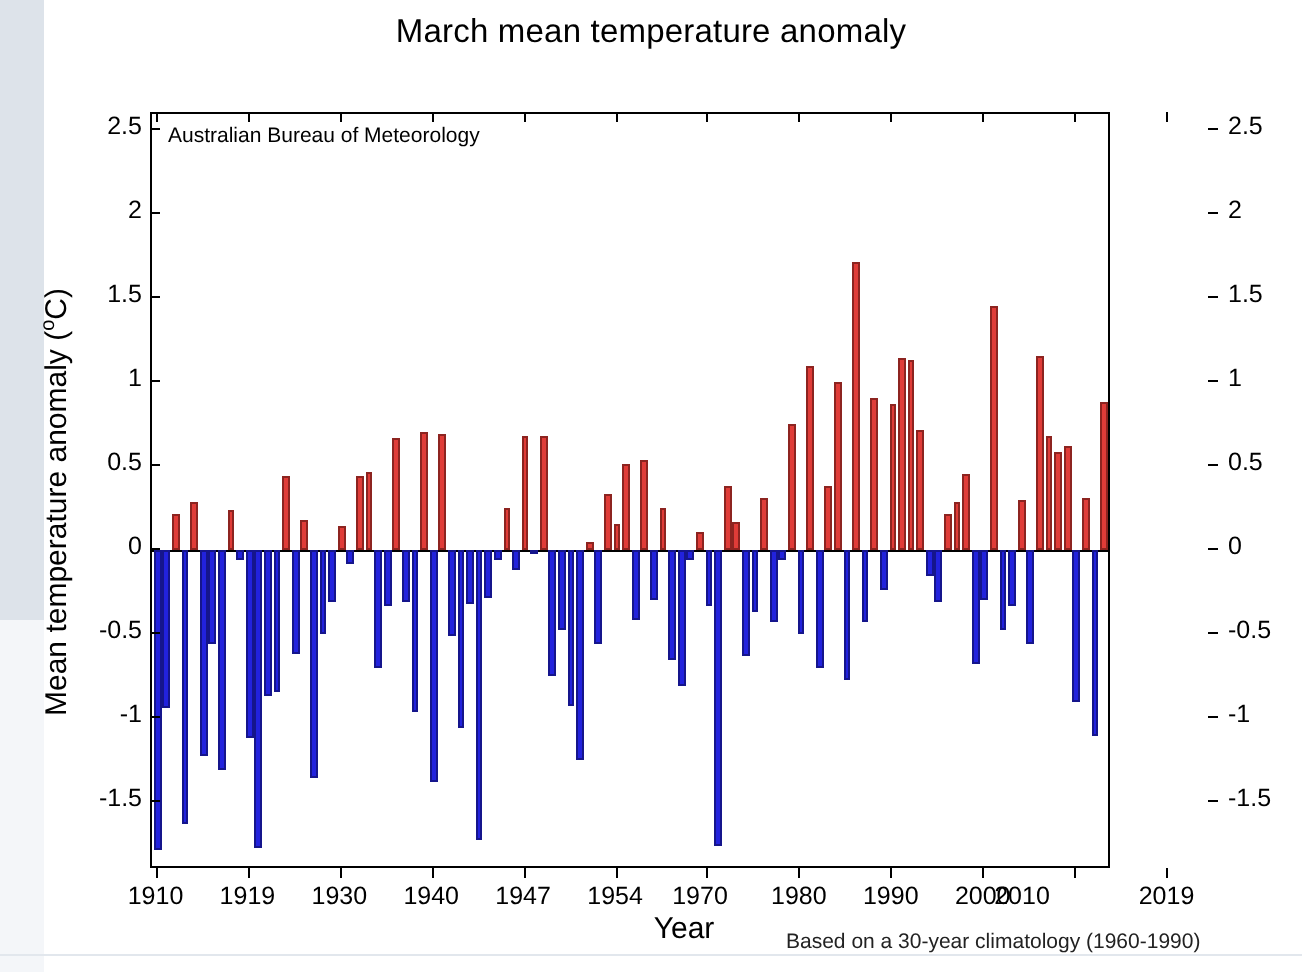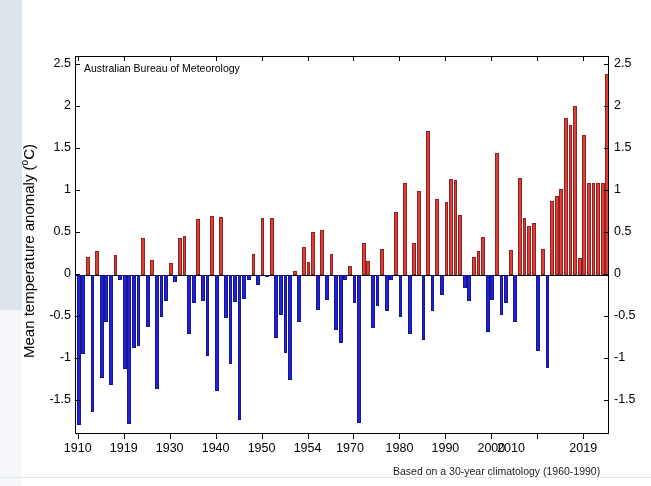--- a/index.html
+++ b/index.html
@@ -72,21 +72,21 @@
     left: 75px; top: 456px;
     width: 534px;
     text-align: center;
     font-size: 15px;
   }
 
   
   #plot {
     position: absolute;
     left: 75px; top: 56px;
-    width: 534px; height: 378px;
+    width: 480px; height: 378px;
     border: 1px solid #000000;
     box-sizing: border-box;
     background: #ffffff;
     overflow: hidden;
   }
   #zeroline {
     position: absolute;
     left: 0; width: 534px; height: 1px;
     background: #000000;
   }
@@ -152,25 +152,27 @@
 </head>
 <body>
 
 <div id="edge-strip"></div>
 <div id="edge-strip-lower"></div>
 <div id="bottom-rule"></div>
 
 <div id="figure">
 
   <div id="title-block">
+    <div>March mean temperature anomaly</div>
   </div>
 
   <div id="ylabel">
     <span>Mean temperature anomaly (<sup>o</sup>C)</span>
   </div>
+  <div id="xlabel">Year</div>
 
   <div id="plot">
     <div id="source-note">Australian Bureau of Meteorology</div>
     <div id="zeroline" style="top: 217.9px;"></div>
     <div id="bars">
         <div class="bar neg" title="1910: -1.78 °C" style="left: 0.87315px; width: 3.76833px; top: 218.4px; height: 149.52px;"></div>
         <div class="bar neg" title="1911: -0.93 °C" style="left: 5.46867px; width: 3.76833px; top: 218.4px; height: 78.12px;"></div>
         <div class="bar pos" title="1912: 0.22 °C" style="left: 10.0642px; width: 3.76833px; top: 199.92px; height: 18.48px;"></div>
         <div class="bar neg" title="1913: -1.63 °C" style="left: 14.6597px; width: 3.76833px; top: 218.4px; height: 136.92px;"></div>
         <div class="bar pos" title="1914: 0.29 °C" style="left: 19.2552px; width: 3.76833px; top: 194.04px; height: 24.36px;"></div>
@@ -332,21 +334,21 @@
       <div class="xtick top" style="left: 123.713px;"></div>
       <div class="xtick-label" style="left: 100.713px;">1919</div>
       <div class="xtick" style="left: 169.668px;"></div>
       <div class="xtick top" style="left: 169.668px;"></div>
       <div class="xtick-label" style="left: 146.668px;">1930</div>
       <div class="xtick" style="left: 215.623px;"></div>
       <div class="xtick top" style="left: 215.623px;"></div>
       <div class="xtick-label" style="left: 192.623px;">1940</div>
       <div class="xtick" style="left: 261.578px;"></div>
       <div class="xtick top" style="left: 261.578px;"></div>
-      <div class="xtick-label" style="left: 238.578px;">1950</div>
+      <div class="xtick-label" style="left: 238.578px;">1947</div>
       <div class="xtick" style="left: 307.534px;"></div>
       <div class="xtick top" style="left: 307.534px;"></div>
       <div class="xtick-label" style="left: 284.534px;">1954</div>
       <div class="xtick" style="left: 353.489px;"></div>
       <div class="xtick top" style="left: 353.489px;"></div>
       <div class="xtick-label" style="left: 327px;">1970</div>
       <div class="xtick" style="left: 399.444px;"></div>
       <div class="xtick top" style="left: 399.444px;"></div>
       <div class="xtick-label" style="left: 376.444px;">1980</div>
       <div class="xtick" style="left: 445.399px;"></div>

